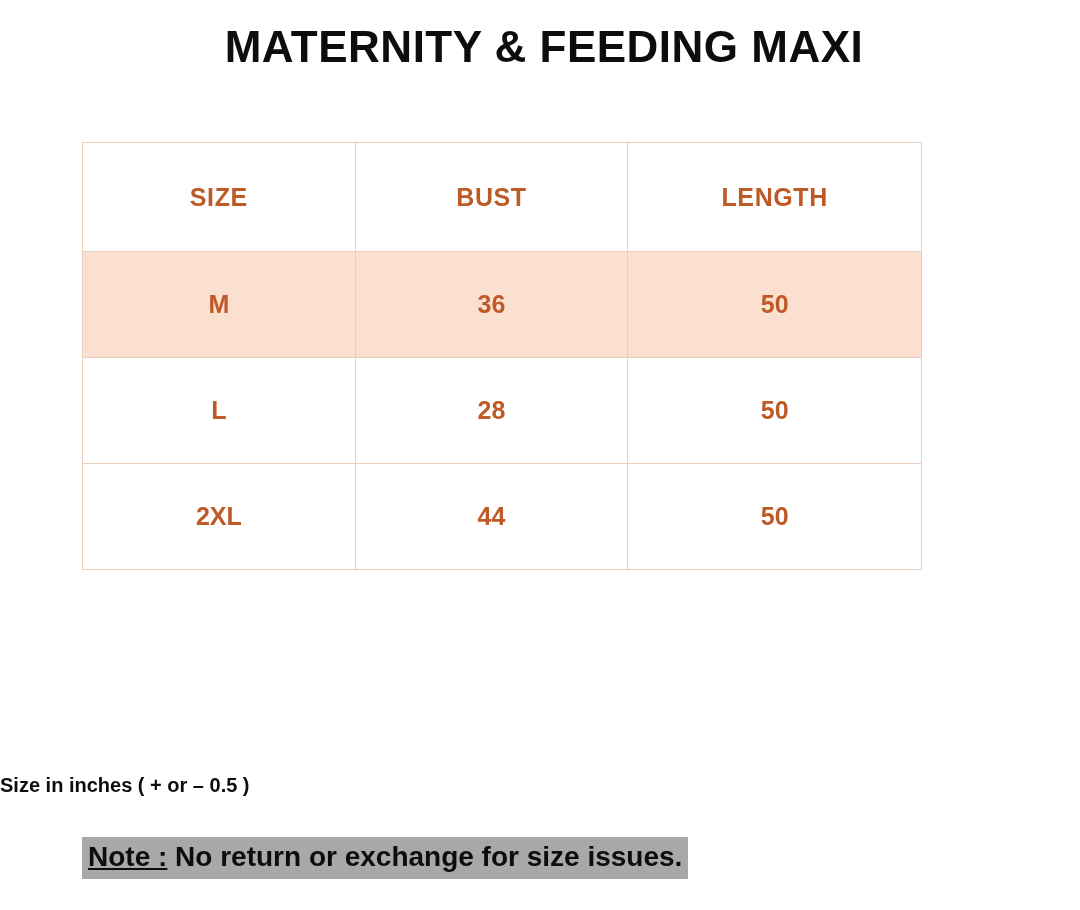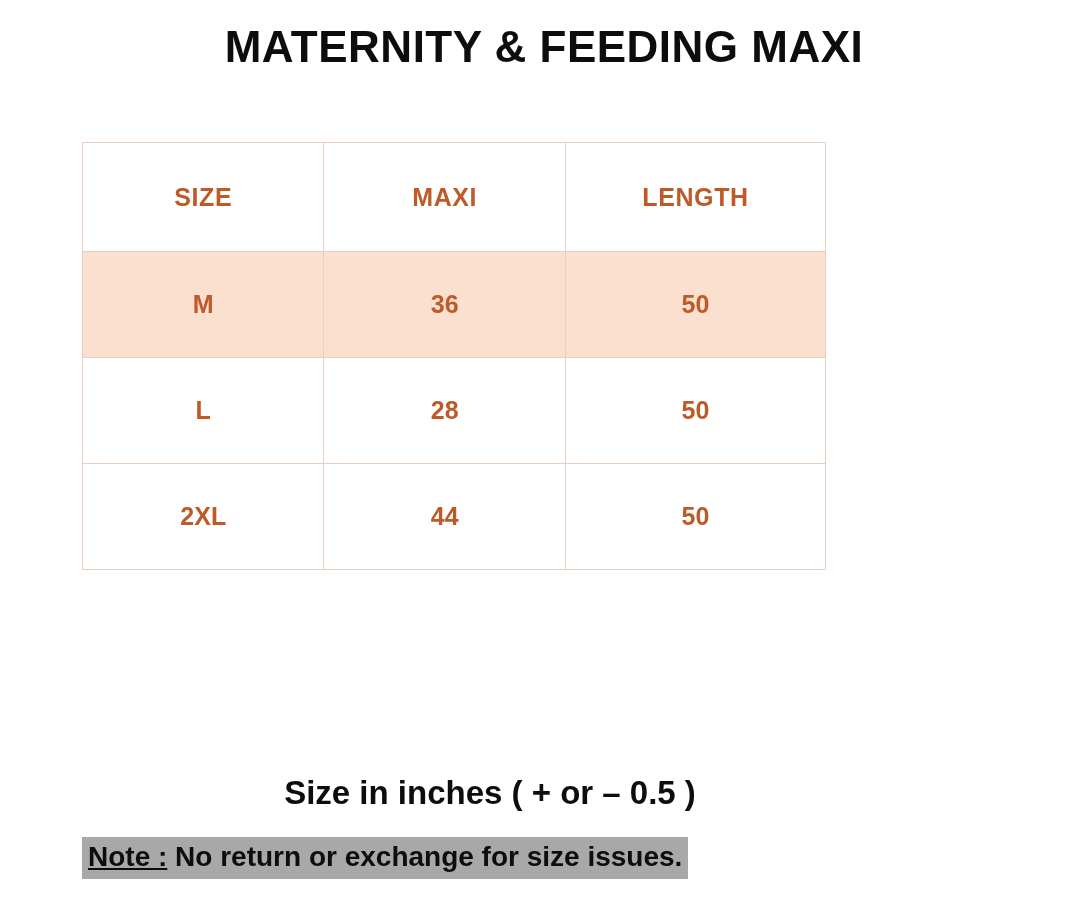--- a/index.html
+++ b/index.html
@@ -30,21 +30,21 @@
     letter-spacing: 0.5px;
     color: #0d0d0d;
     margin: 22px 0 0 8px;
     padding: 0 20px;
   }
 
   .table-wrap {
     position: absolute;
     left: 82px;
     top: 120px;
-    width: 744px;
+    width: 840px;
   }
 
   table.size-chart {
     border-collapse: collapse;
     width: 100%;
     table-layout: fixed;
   }
 
   table.size-chart td,
   table.size-chart th {
@@ -77,22 +77,22 @@
 
   .col-size { width: 32.5%; }
   .col-bust { width: 32.5%; }
   .col-length { width: 35%; }
 
   .note-inches {
     position: absolute;
     left: 0;
     right: 100px;
     top: 752px;
-    text-align: center;
-    font-size: 33px;
+    text-align: left;
+    font-size: 20px;
     font-weight: bold;
     color: #0d0d0d;
   }
 
   .note-bar-row {
     position: absolute;
     left: 82px;
     top: 815px;
   }
 
@@ -121,21 +121,21 @@
   <div class="table-wrap">
     <table class="size-chart">
       <colgroup>
         <col class="col-size">
         <col class="col-bust">
         <col class="col-length">
       </colgroup>
       <thead>
         <tr>
           <th>SIZE</th>
-          <th>MAXI</th>
+          <th>BUST</th>
           <th>LENGTH</th>
         </tr>
       </thead>
       <tbody>
         <tr class="shaded">
           <td>M</td>
           <td>36</td>
           <td>50</td>
         </tr>
         <tr class="plain">

